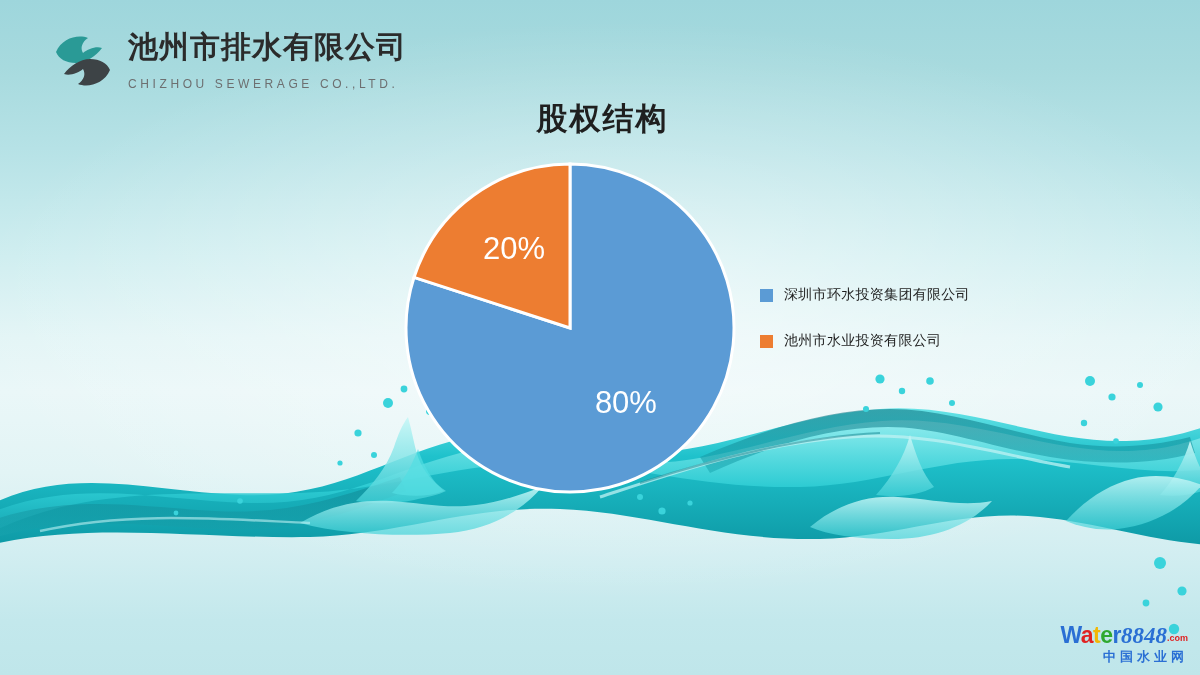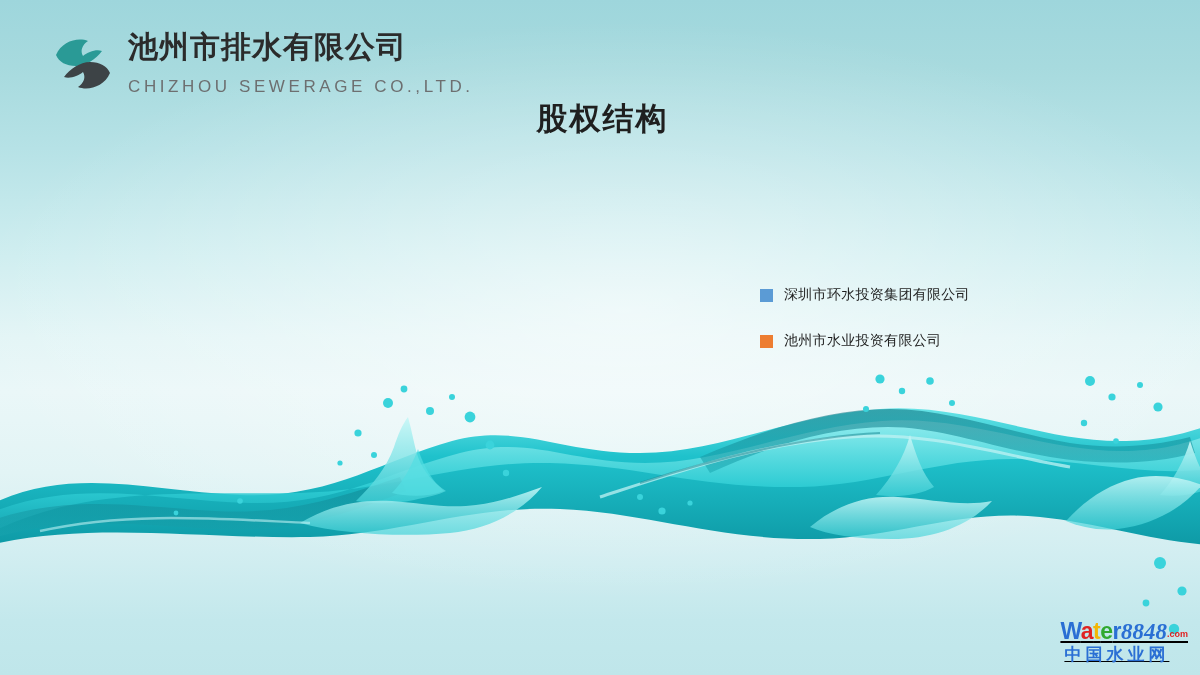--- a/index.html
+++ b/index.html
@@ -50,21 +50,21 @@
   #logo-text { display: flex; flex-direction: column; gap: 14px; }
   #logo-cn {
     font-size: 30px;
     font-weight: bold;
     color: #2b2b2b;
     letter-spacing: 1px;
     line-height: 1.1;
     white-space: nowrap;
   }
   #logo-en {
-    font-size: 17px;
+    font-size: 12px;
     color: #6d6f70;
     letter-spacing: 3.6px;
     white-space: nowrap;
   }
 
   
   #chart-title {
     position: absolute;
     left: 5px;
     right: 0;
@@ -127,23 +127,22 @@
     width: 1200px;
     height: 330px;
     pointer-events: none;
   }
 
   
   #watermark {
     position: absolute;
     right: 12px;
     bottom: 12px;
-    text-align: left;
+    text-align: right;
     line-height: 1;
-    text-decoration: underline;
   }
   #wm-word {
     font-family: "Liberation Sans", "DejaVu Sans", sans-serif;
     font-size: 23px;
     font-weight: bold;
     letter-spacing: -0.5px;
     white-space: nowrap;
   }
   #wm-word .w  { color: #2a6fd4; }
   #wm-word .a  { color: #e02222; }
@@ -161,21 +160,21 @@
   #wm-dotcom {
     color: #e02222;
     font-size: 9px;
     font-weight: bold;
     letter-spacing: 0px;
     vertical-align: 2px;
   }
   #wm-cn {
     margin-top: 3px;
     color: #2a6fd4;
-    font-size: 17px;
+    font-size: 13px;
     font-weight: bold;
     letter-spacing: 4px;
     white-space: nowrap;
     padding-left: 4px;
   }
 </style>
 </head>
 <body>
 
 <div id="slide">
@@ -334,20 +333,30 @@
                C48 27, 55 31, 58 38 Z" fill="#3d4346"></path>
     </svg>
     <div id="logo-text">
       <div id="logo-cn">池州市排水有限公司</div>
       <div id="logo-en">CHIZHOU SEWERAGE CO.,LTD.</div>
     </div>
   </div>
 
   <div id="chart-title">股权结构</div>
 
+  <div id="pie-wrap">
+    <svg id="pie-svg" viewBox="0 0 340 340">
+
+      <path id="slice-blue" d="M 170 170 L 170.00 6.00 A 164 164 0 1 1 14.03 119.32 Z" fill="#5b9bd5" stroke="#ffffff" stroke-width="3"></path>
+
+      <path id="slice-orange" d="M 170 170 L 14.03 119.32 A 164 164 0 0 1 170.00 6.00 Z" fill="#ed7d31" stroke="#ffffff" stroke-width="3"></path>
+      <text id="label-orange" class="slice-label" x="114.1" y="93.0" fill="#ffffff">20%</text>
+      <text id="label-blue" class="slice-label" x="225.9" y="247.0" fill="#ffffff">80%</text>
+    </svg>
+  </div>
 
   <div id="legend">
     <div class="legend-row">
       <span class="legend-swatch" id="sw0" style="background: rgb(91, 155, 213);"></span>
       <span class="legend-label">深圳市环水投资集团有限公司</span>
     </div>
     <div class="legend-row">
       <span class="legend-swatch" id="sw1" style="background: rgb(237, 125, 49);"></span>
       <span class="legend-label">池州市水业投资有限公司</span>
     </div>

